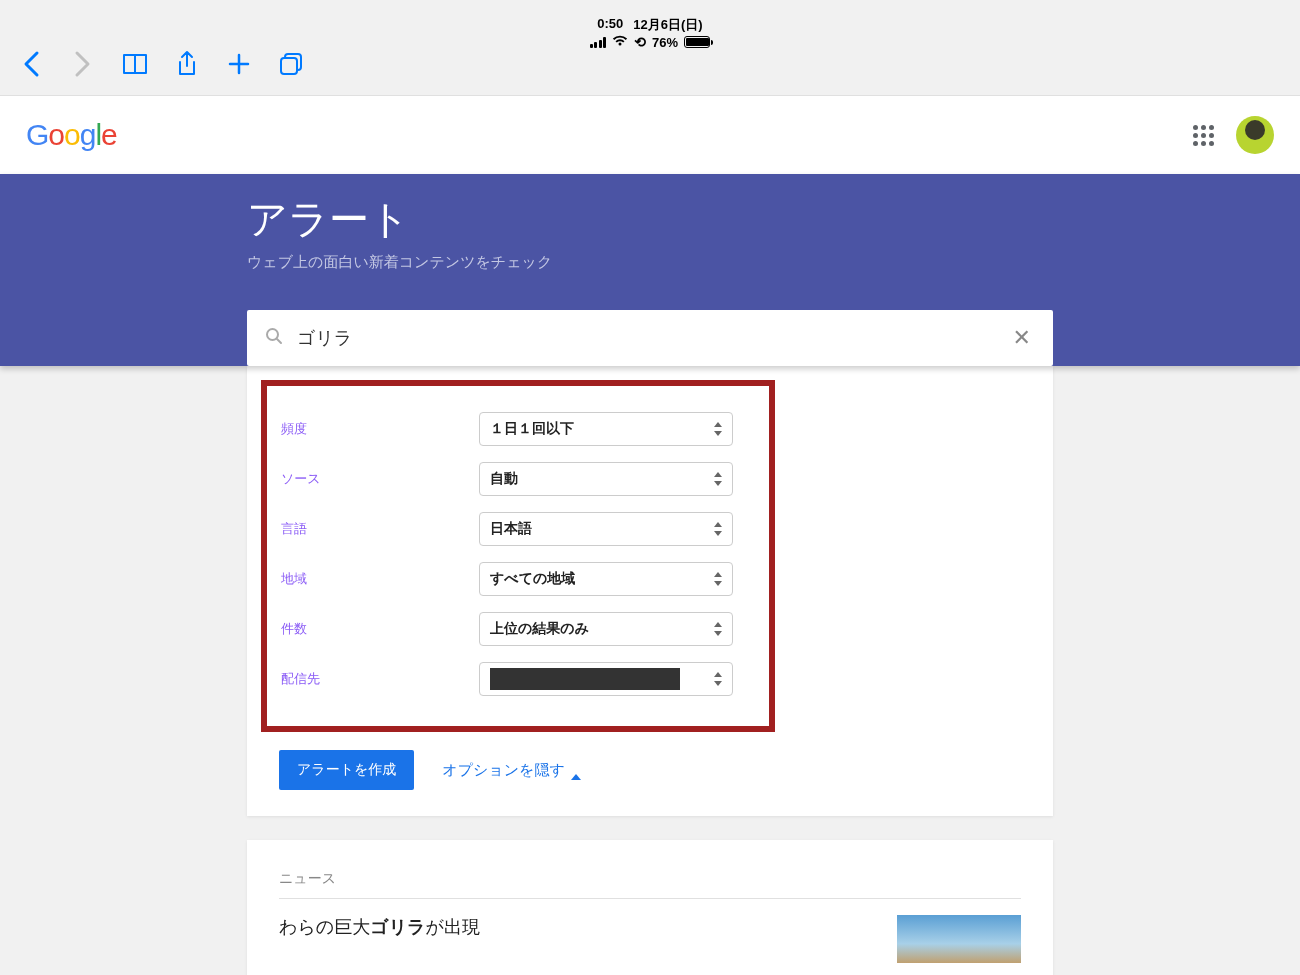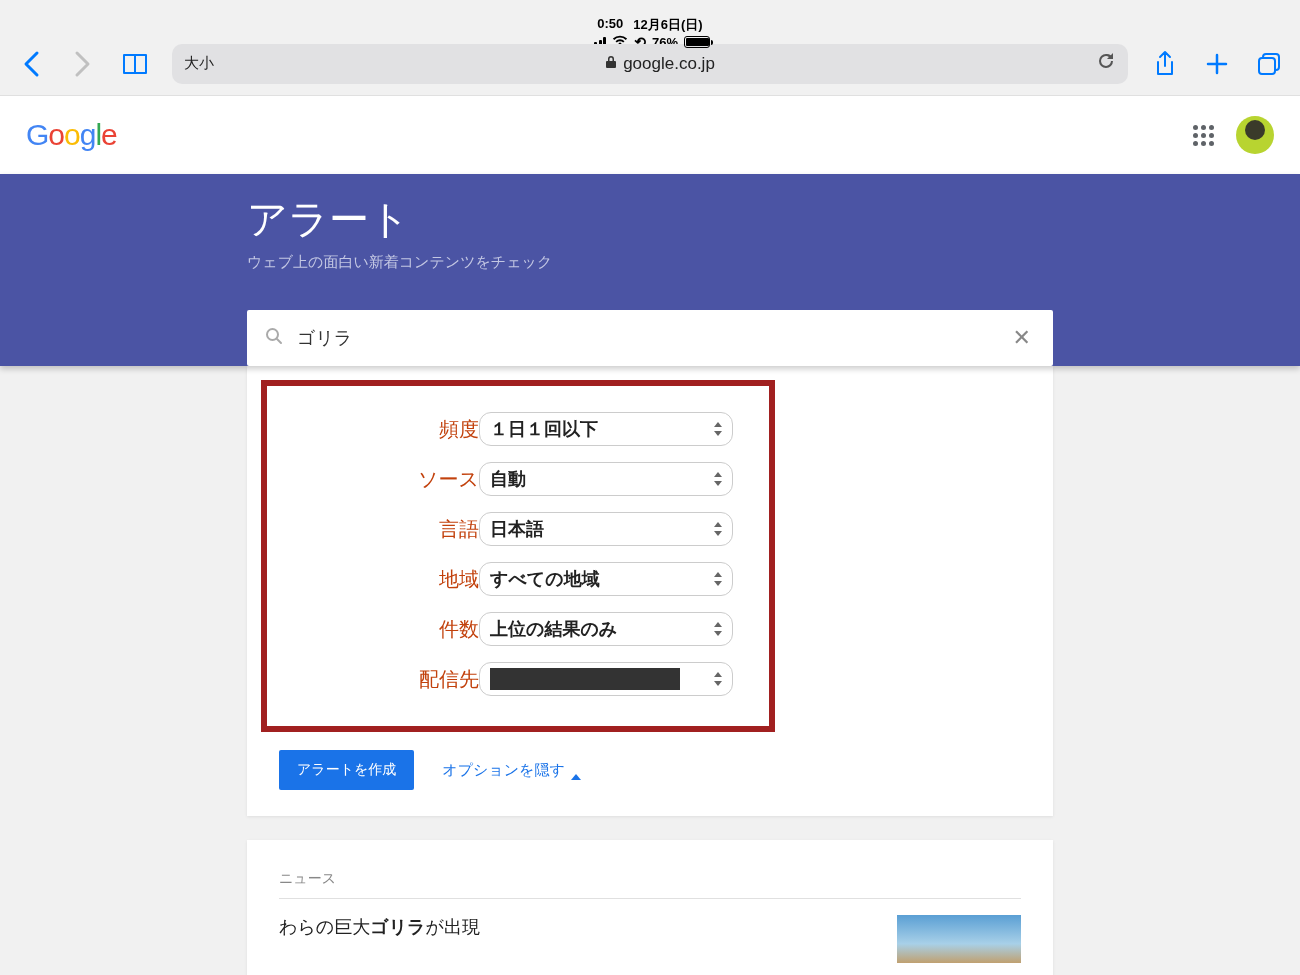--- a/index.html
+++ b/index.html
@@ -43,22 +43,22 @@
 .search-box { background: #fff; height: 56px; display: flex; align-items: center; padding: 0 18px; border-radius: 2px; }
 .search-icon-svg { color: #aaa; margin-right: 14px; }
 .search-input { flex: 1; border: none; outline: none; font-size: 18px; color: #333; background: transparent; }
 .clear-btn { color: #888; font-size: 22px; cursor: pointer; padding: 4px; }
 
 
 .content-wrap { width: 806px; margin: 0 auto; }
 .options-card { background: #fff; padding: 14px 32px 26px 32px; box-shadow: 0 1px 3px rgba(0,0,0,0.08); }
 .highlight-box { border: 6px solid #a12020; padding: 10px 14px 14px 14px; margin-left: -18px; margin-right: 246px; }
 .option-row { display: flex; align-items: center; margin: 16px 0; }
-.option-label { width: 198px; color: #c2410c; font-size: 20px; text-align: right; }
-.option-select { width: 254px; height: 34px; border: 1px solid #ccc; border-radius: 12px; display: flex; align-items: center; justify-content: space-between; padding: 0 10px; font-size: 18px; font-weight: 700; color: #222; background: #fff; cursor: pointer; position: relative; }
+.option-label { width: 198px; color: #8b5cf6; font-size: 13px; }
+.option-select { width: 254px; height: 34px; border: 1px solid #ccc; border-radius: 4px; display: flex; align-items: center; justify-content: space-between; padding: 0 10px; font-size: 14px; font-weight: 700; color: #222; background: #fff; cursor: pointer; position: relative; }
 .select-arrows { width: 8px; height: 14px; position: relative; }
 .select-arrows::before, .select-arrows::after { content: ''; position: absolute; left: 0; border-left: 4px solid transparent; border-right: 4px solid transparent; }
 .select-arrows::before { top: 0; border-bottom: 5px solid #666; }
 .select-arrows::after { bottom: 0; border-top: 5px solid #666; }
 .option-select.redacted .select-value { background: #333; color: #333; width: 190px; height: 22px; }
 
 .action-row { display: flex; align-items: center; gap: 28px; margin-top: 18px; }
 .create-btn { background: #1a73e8; color: #fff; border: none; padding: 11px 18px; font-size: 14px; font-weight: 500; border-radius: 2px; cursor: pointer; }
 .hide-link { color: #1a73e8; font-size: 15px; cursor: pointer; display: flex; align-items: flex-end; gap: 6px; }
 .hide-link .tri { width: 0; height: 0; border-left: 5px solid transparent; border-right: 5px solid transparent; border-bottom: 6px solid #1a73e8; }
@@ -115,36 +115,20 @@
   </div>
   <div class="nav-btn disabled">
     <svg width="18" height="28" viewBox="0 0 18 28">
         <path d="M3 3 L14 14 L3 25" stroke="#c0c0c0" stroke-width="3" fill="none" stroke-linecap="round" stroke-linejoin="round"></path>
       </svg>
   </div>
   <div class="nav-btn">
     <svg width="28" height="24" viewBox="0 0 28 24">
         <path d="M3 3h22v18H3z M14 3v18" stroke="#007aff" stroke-width="2" fill="none" stroke-linejoin="round"></path>
       </svg>
-  </div>
-  <div class="url-bar">
-    <span class="url-label-left">大小</span>
-    <div class="url-center">
-      <span class="lock-icon">
-        <svg width="12" height="14" viewBox="0 0 12 14">
-            <path d="M3 6V4a3 3 0 116 0v2h1a1 1 0 011 1v5a1 1 0 01-1 1H2a1 1 0 01-1-1V7a1 1 0 011-1h1zm1.5 0h3V4a1.5 1.5 0 00-3 0v2z" fill="#333"></path>
-          </svg>
-      </span>
-      <span>google.co.jp</span>
-    </div>
-    <span class="reload-btn">
-      <svg width="20" height="20" viewBox="0 0 20 20">
-          <path d="M10 3a7 7 0 107 7h-2a5 5 0 11-2.1-4.1L11 8h6V2l-2.2 2.2A7 7 0 0010 3z" fill="#555"></path>
-        </svg>
-    </span>
   </div>
   <div class="nav-btn">
     <svg width="22" height="28" viewBox="0 0 22 28">
         <path d="M11 2v14M6 7l5-5 5 5M4 12v12h14V12" stroke="#007aff" stroke-width="2" fill="none" stroke-linecap="round" stroke-linejoin="round"></path>
       </svg>
   </div>
   <div class="nav-btn">
     <svg width="24" height="24" viewBox="0 0 24 24">
         <path d="M12 3v18M3 12h18" stroke="#007aff" stroke-width="2.5" stroke-linecap="round"></path>
       </svg>

